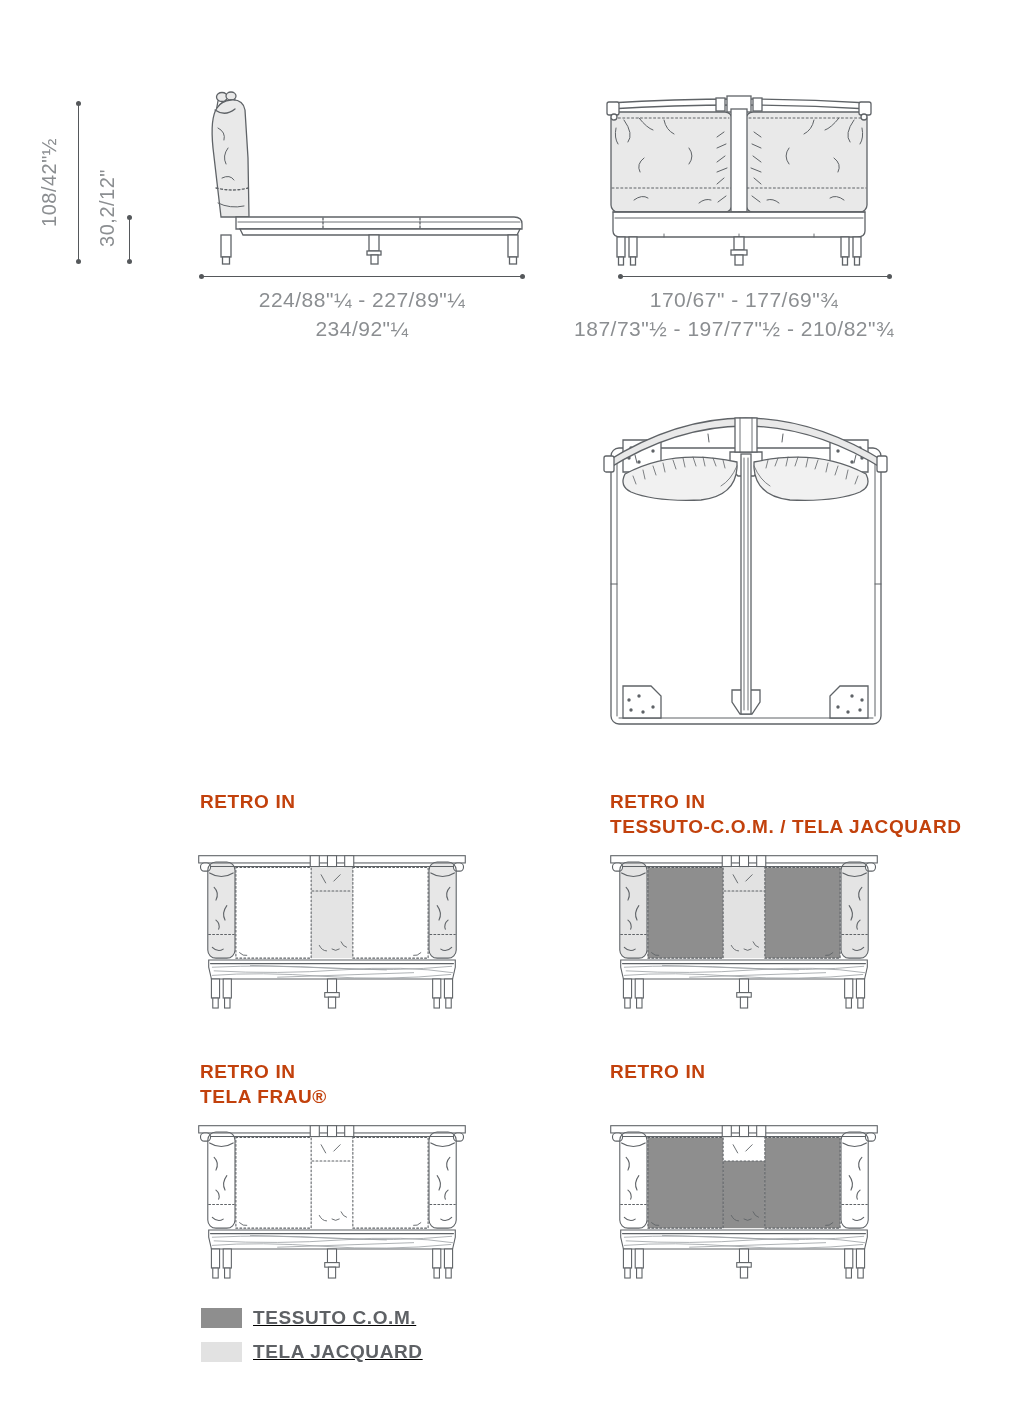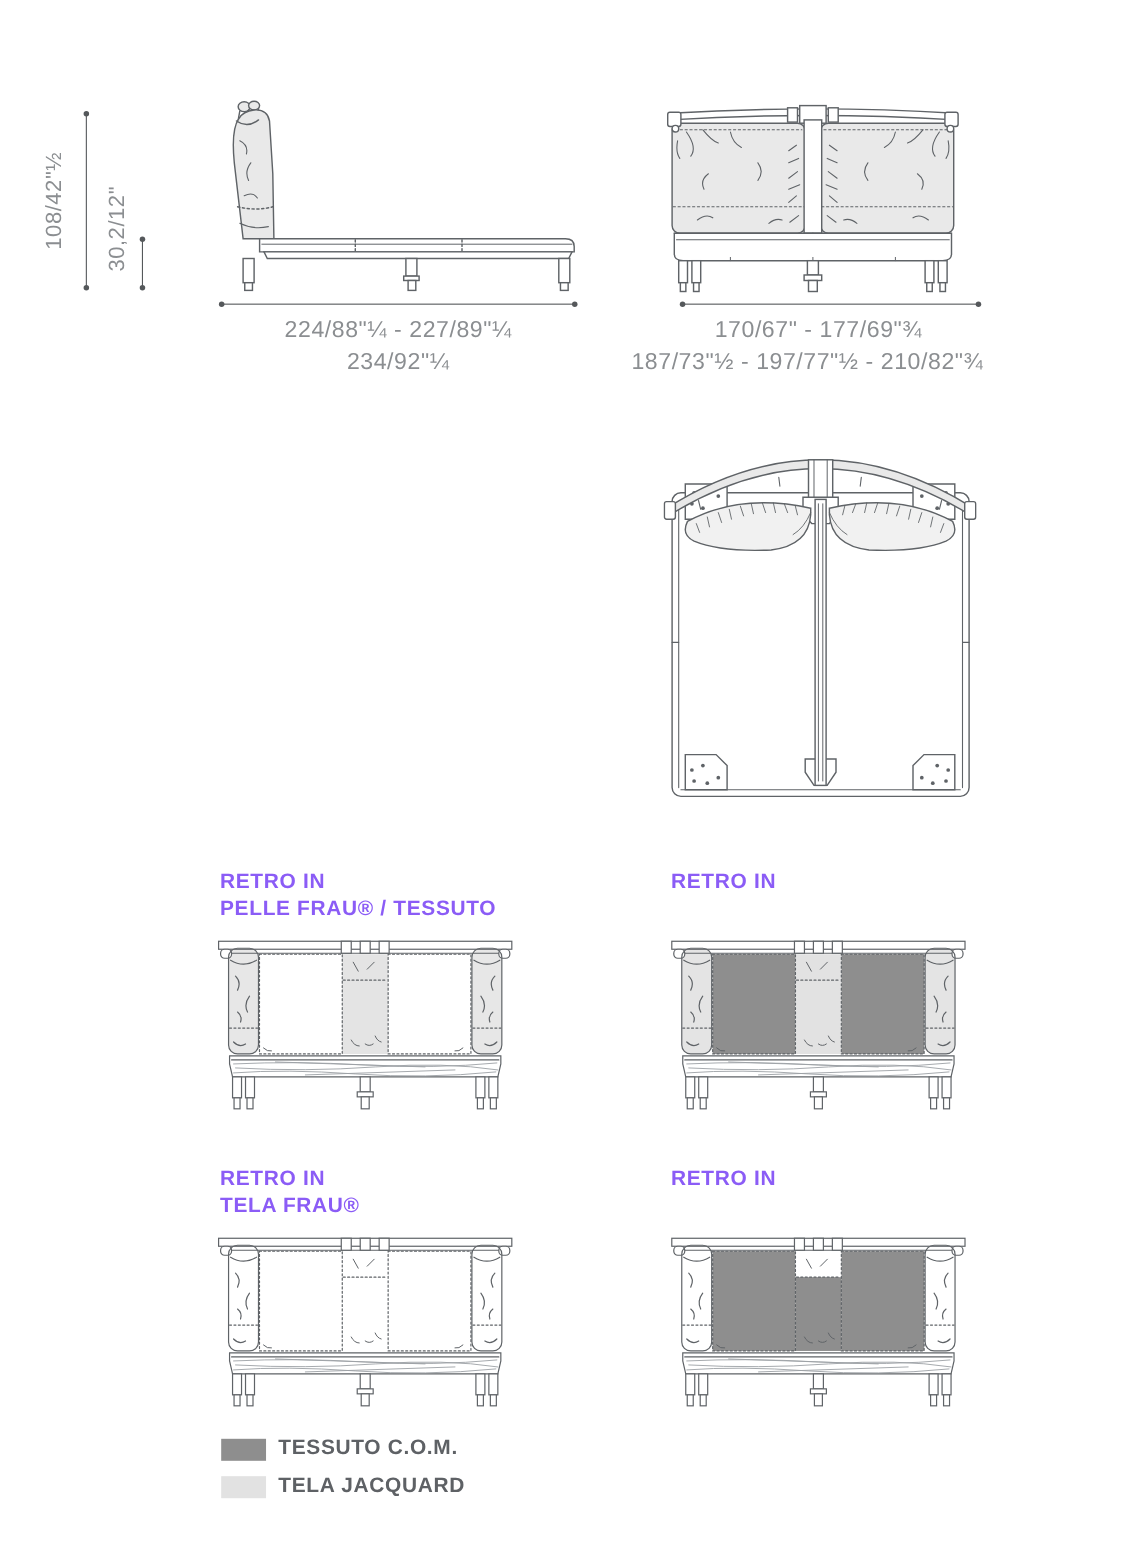--- a/index.html
+++ b/index.html
@@ -14,24 +14,24 @@
   }
   .vdim{
     position:absolute;color:#8b8e91;font-size:20px;letter-spacing:.5px;
     white-space:nowrap;text-align:center;
     transform:rotate(-90deg);transform-origin:0 0;
   }
   .dim-line-h{position:absolute;height:0;border-top:1.4px solid #55585b;}
   .dim-line-v{position:absolute;width:0;border-left:1.4px solid #55585b;}
   .dot{position:absolute;width:5px;height:5px;border-radius:50%;background:#55585b;}
   .bv-label{
-    position:absolute;color:#8b5cf6;font-size:19px;font-weight:bold;
+    position:absolute;color:#c2410c;font-size:19px;font-weight:bold;
     letter-spacing:.6px;line-height:25px;white-space:nowrap;
   }
-  .legend-row{position:absolute;display:flex;align-items:flex-start;}
+  .legend-row{position:absolute;display:flex;align-items:flex-end;text-decoration:underline;}
   .legend-row .txt{
     margin-left:11px;color:#5e6165;font-size:19px;font-weight:bold;letter-spacing:.6px;
     white-space:nowrap;
   }
   svg{display:block;}
 </style>
 </head>
 <body>
 
 <svg width="0" height="0" style="position:absolute" aria-hidden="true">
@@ -228,34 +228,34 @@
     <path d="M32,59 L34,67 M105,38 L106,46 M180,38 L179,46 M253,59 L251,67" stroke-width="1"></path>
     <rect x="1" y="60" width="10" height="16" rx="2" fill="#ffffff"></rect>
     <rect x="274" y="60" width="10" height="16" rx="2" fill="#ffffff"></rect>
     <rect x="132" y="22" width="22" height="34" fill="#ffffff"></rect>
     <path d="M137,22 V56 M149,22 V56" stroke-width="0.9"></path>
   </g>
 </svg>
 
 <div class="bv-label" style="left:200px;top:789px;">
   <div>RETRO IN</div>
-  <div>PELLE FRAU® / TESSUTO</div>
 </div>
 <svg class="abs" style="left:196px;top:851px;" width="272" height="159" viewBox="0 0 300 175">
   <rect x="13" y="12" width="30" height="106" rx="9" fill="#e7e7e7"></rect>
   <rect x="257" y="12" width="30" height="106" rx="9" fill="#e7e7e7"></rect>
   <rect x="44" y="18" width="83" height="100" fill="#ffffff"></rect>
   <rect x="173" y="18" width="83" height="100" fill="#ffffff"></rect>
   <rect x="127" y="18" width="46" height="26" fill="#e4e4e4"></rect>
   <rect x="127" y="44" width="46" height="74" fill="#e4e4e4"></rect>
   <use href="#bv-strokes"></use>
 </svg>
 
 <div class="bv-label" style="left:610px;top:789px;">
   <div>RETRO IN</div>
+  <div>TESSUTO-C.O.M. / TELA JACQUARD</div>
 </div>
 <svg class="abs" style="left:608px;top:851px;" width="272" height="159" viewBox="0 0 300 175">
   <rect x="13" y="12" width="30" height="106" rx="9" fill="#e4e4e4"></rect>
   <rect x="257" y="12" width="30" height="106" rx="9" fill="#e4e4e4"></rect>
   <rect x="44" y="18" width="83" height="100" fill="#8e8e8e"></rect>
   <rect x="173" y="18" width="83" height="100" fill="#8e8e8e"></rect>
   <rect x="127" y="18" width="46" height="26" fill="#e2e2e2"></rect>
   <rect x="127" y="44" width="46" height="74" fill="#e2e2e2"></rect>
   <use href="#bv-strokes"></use>
 </svg>

